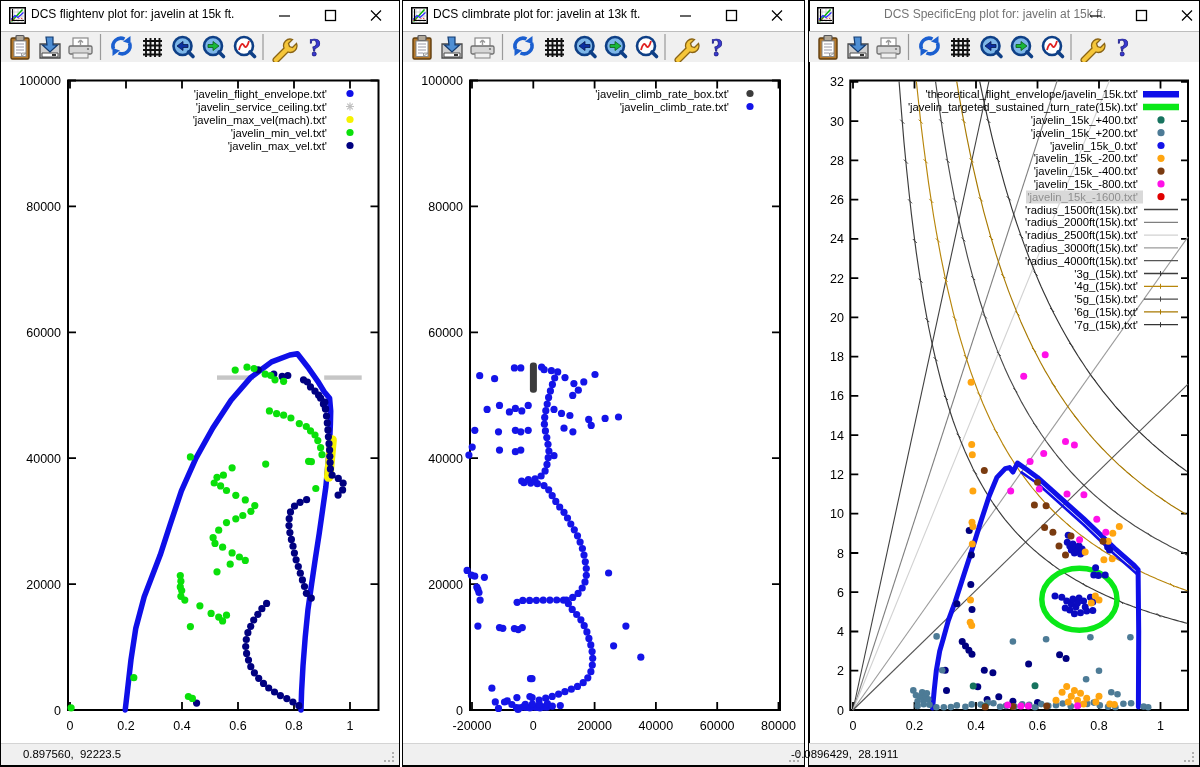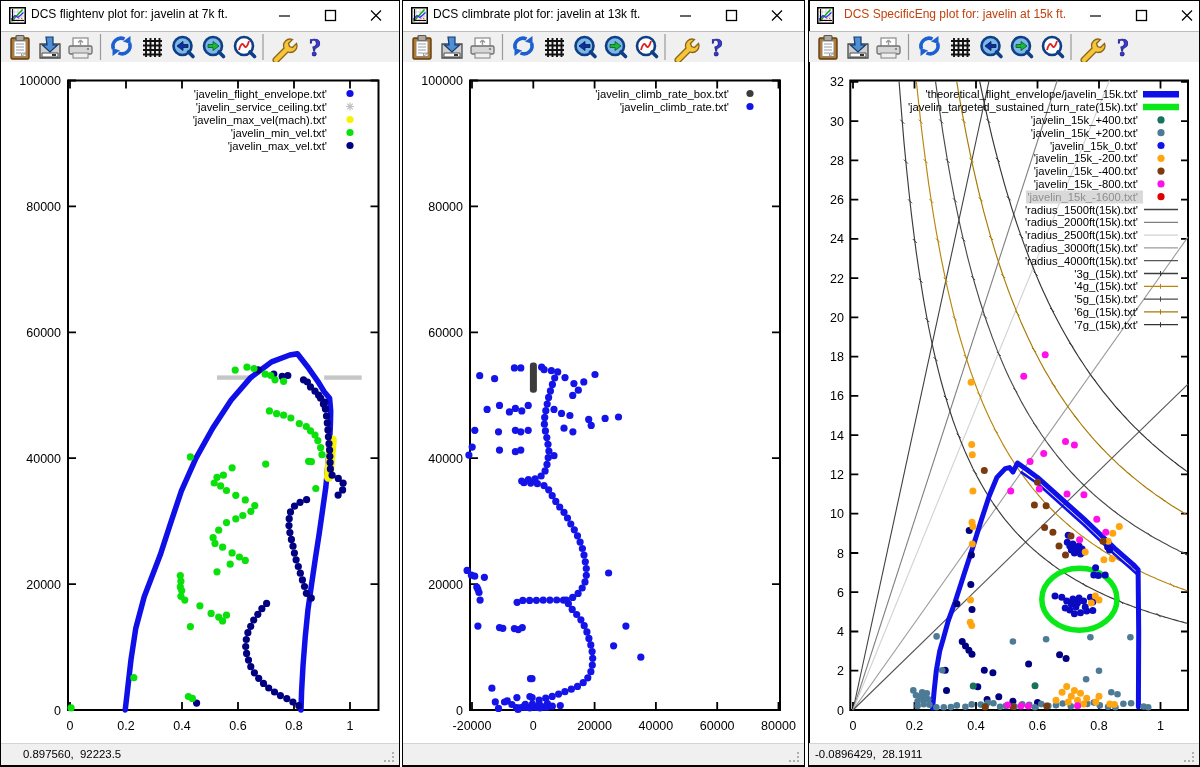--- a/index.html
+++ b/index.html
@@ -9,21 +9,21 @@
 <div style="position:absolute;left:1px;top:31px;width:398px;height:1px;background:#bdbdbd"></div>
 <div style="position:absolute;left:1px;top:32px;width:398px;height:30px;background:#f0f0f0"></div>
 <svg style="position:absolute;left:9px;top:7px" width="17" height="17">
 <rect x="0.75" y="0.75" width="15.5" height="15.5" fill="#fff" stroke="#000" stroke-width="1.5"></rect>
 <path d="M5 2 V15 M9 2 V15 M13 2 V15 M2 5 H15 M2 9 H15 M2 13 H15" stroke="#c8c8c8" stroke-width="0.8"></path>
 <path d="M2.5 14.5 L13.5 2.5" stroke="#00b000" stroke-width="1.4"></path>
 <path d="M2 12.5 L6 8.5 L9 10.5 L14.5 5.5" stroke="#2828ff" stroke-width="1.2" fill="none"></path>
 <path d="M2 13.5 L5 11.5 L8 13.5 L11 10.5 L14.5 12.5" stroke="#e02020" stroke-width="0.9" fill="none" stroke-dasharray="1.8 1.3"></path>
 <path d="M3.5 2 V14 M3 13.5 H15" stroke="#000" stroke-width="1.1"></path>
 </svg>
-<div style="position:absolute;left:31px;top:7px;width:240px;height:20px;font:12px 'Liberation Sans',sans-serif;color:#000;white-space:nowrap">DCS flightenv plot for: javelin at 7k ft.</div>
+<div style="position:absolute;left:31px;top:7px;width:240px;height:20px;font:12px 'Liberation Sans',sans-serif;color:#000;white-space:nowrap">DCS flightenv plot for: javelin at 15k ft.</div>
 <svg style="position:absolute;left:277px;top:5px" width="111" height="22">
 <line x1="2" y1="11" x2="13" y2="11" stroke="#000" stroke-width="1.2"></line>
 <rect x="48.5" y="5.5" width="10" height="10" fill="none" stroke="#000" stroke-width="1.3"></rect>
 <path d="M94 5.5 l10 10 M104 5.5 l-10 10" stroke="#000" stroke-width="1.2"></path>
 </svg>
 <svg style="position:absolute;left:4px;top:33px" width="330" height="29">
     <path d="M96.5 1 V27 M259 1 V27" stroke="#9a9a9a" stroke-width="1.2"></path>
     <g>
       <rect x="7" y="5" width="18" height="21" rx="1.5" fill="#b5782a" stroke="#5f3c0e" stroke-width="1.4"></rect>
 <rect x="12" y="2.5" width="8" height="5" rx="1" fill="#b0a89a" stroke="#57575a" stroke-width="1.2"></rect>
@@ -129,21 +129,21 @@
 <div style="position:absolute;left:809px;top:31px;width:390px;height:1px;background:#bdbdbd"></div>
 <div style="position:absolute;left:809px;top:32px;width:390px;height:30px;background:#f0f0f0"></div>
 <svg style="position:absolute;left:817px;top:7px" width="17" height="17">
 <rect x="0.75" y="0.75" width="15.5" height="15.5" fill="#fff" stroke="#000" stroke-width="1.5"></rect>
 <path d="M5 2 V15 M9 2 V15 M13 2 V15 M2 5 H15 M2 9 H15 M2 13 H15" stroke="#c8c8c8" stroke-width="0.8"></path>
 <path d="M2.5 14.5 L13.5 2.5" stroke="#00b000" stroke-width="1.4"></path>
 <path d="M2 12.5 L6 8.5 L9 10.5 L14.5 5.5" stroke="#2828ff" stroke-width="1.2" fill="none"></path>
 <path d="M2 13.5 L5 11.5 L8 13.5 L11 10.5 L14.5 12.5" stroke="#e02020" stroke-width="0.9" fill="none" stroke-dasharray="1.8 1.3"></path>
 <path d="M3.5 2 V14 M3 13.5 H15" stroke="#000" stroke-width="1.1"></path>
 </svg>
-<div style="position:absolute;left:844px;top:7px;width:232px;height:20px;font:12px 'Liberation Sans',sans-serif;color:#c2410c;white-space:nowrap">DCS SpecificEng plot for: javelin at 15k ft.</div>
+<div style="position:absolute;left:884px;top:7px;width:232px;height:20px;font:12px 'Liberation Sans',sans-serif;color:#737373;white-space:nowrap">DCS SpecificEng plot for: javelin at 15k ft.</div>
 <svg style="position:absolute;left:1088px;top:5px" width="111" height="22">
 <line x1="2" y1="11" x2="13" y2="11" stroke="#000" stroke-width="1.2"></line>
 <rect x="48.5" y="5.5" width="10" height="10" fill="none" stroke="#000" stroke-width="1.3"></rect>
 <path d="M94 5.5 l10 10 M104 5.5 l-10 10" stroke="#000" stroke-width="1.2"></path>
 </svg>
 <svg style="position:absolute;left:812px;top:33px" width="330" height="29">
     <path d="M96.5 1 V27 M259 1 V27" stroke="#9a9a9a" stroke-width="1.2"></path>
     <g>
       <rect x="7" y="5" width="18" height="21" rx="1.5" fill="#b5782a" stroke="#5f3c0e" stroke-width="1.4"></rect>
 <rect x="12" y="2.5" width="8" height="5" rx="1" fill="#b0a89a" stroke="#57575a" stroke-width="1.2"></rect>
@@ -204,21 +204,21 @@
     <g fill="#b0b0b0">
       <rect x="8" y="8" width="2" height="2"></rect>
       <rect x="8" y="4" width="2" height="2"></rect>
       <rect x="4" y="8" width="2" height="2"></rect>
       <rect x="8" y="0" width="2" height="2"></rect>
       <rect x="0" y="8" width="2" height="2"></rect>
     </g>
   </svg>
 <div style="position:absolute;left:809px;top:743px;width:390px;height:1px;background:#d4d4d4"></div>
 <div style="position:absolute;left:809px;top:744px;width:390px;height:21px;background:#f0f0f0"></div>
-<div style="position:absolute;left:815px;top:748px;font:11.4px 'Liberation Sans',sans-serif;color:#000">-0.0896429,&nbsp; 28.1911</div>
+<div style="position:absolute;left:791px;top:748px;font:11.4px 'Liberation Sans',sans-serif;color:#000">-0.0896429,&nbsp; 28.1911</div>
 <svg style="position:absolute;left:1184px;top:752px" width="12" height="12">
     <g fill="#b0b0b0">
       <rect x="8" y="8" width="2" height="2"></rect>
       <rect x="8" y="4" width="2" height="2"></rect>
       <rect x="4" y="8" width="2" height="2"></rect>
       <rect x="8" y="0" width="2" height="2"></rect>
       <rect x="0" y="8" width="2" height="2"></rect>
     </g>
   </svg>
 <svg style="position:absolute;left:0;top:62px" width="400" height="681" viewBox="0 62 400 681">

